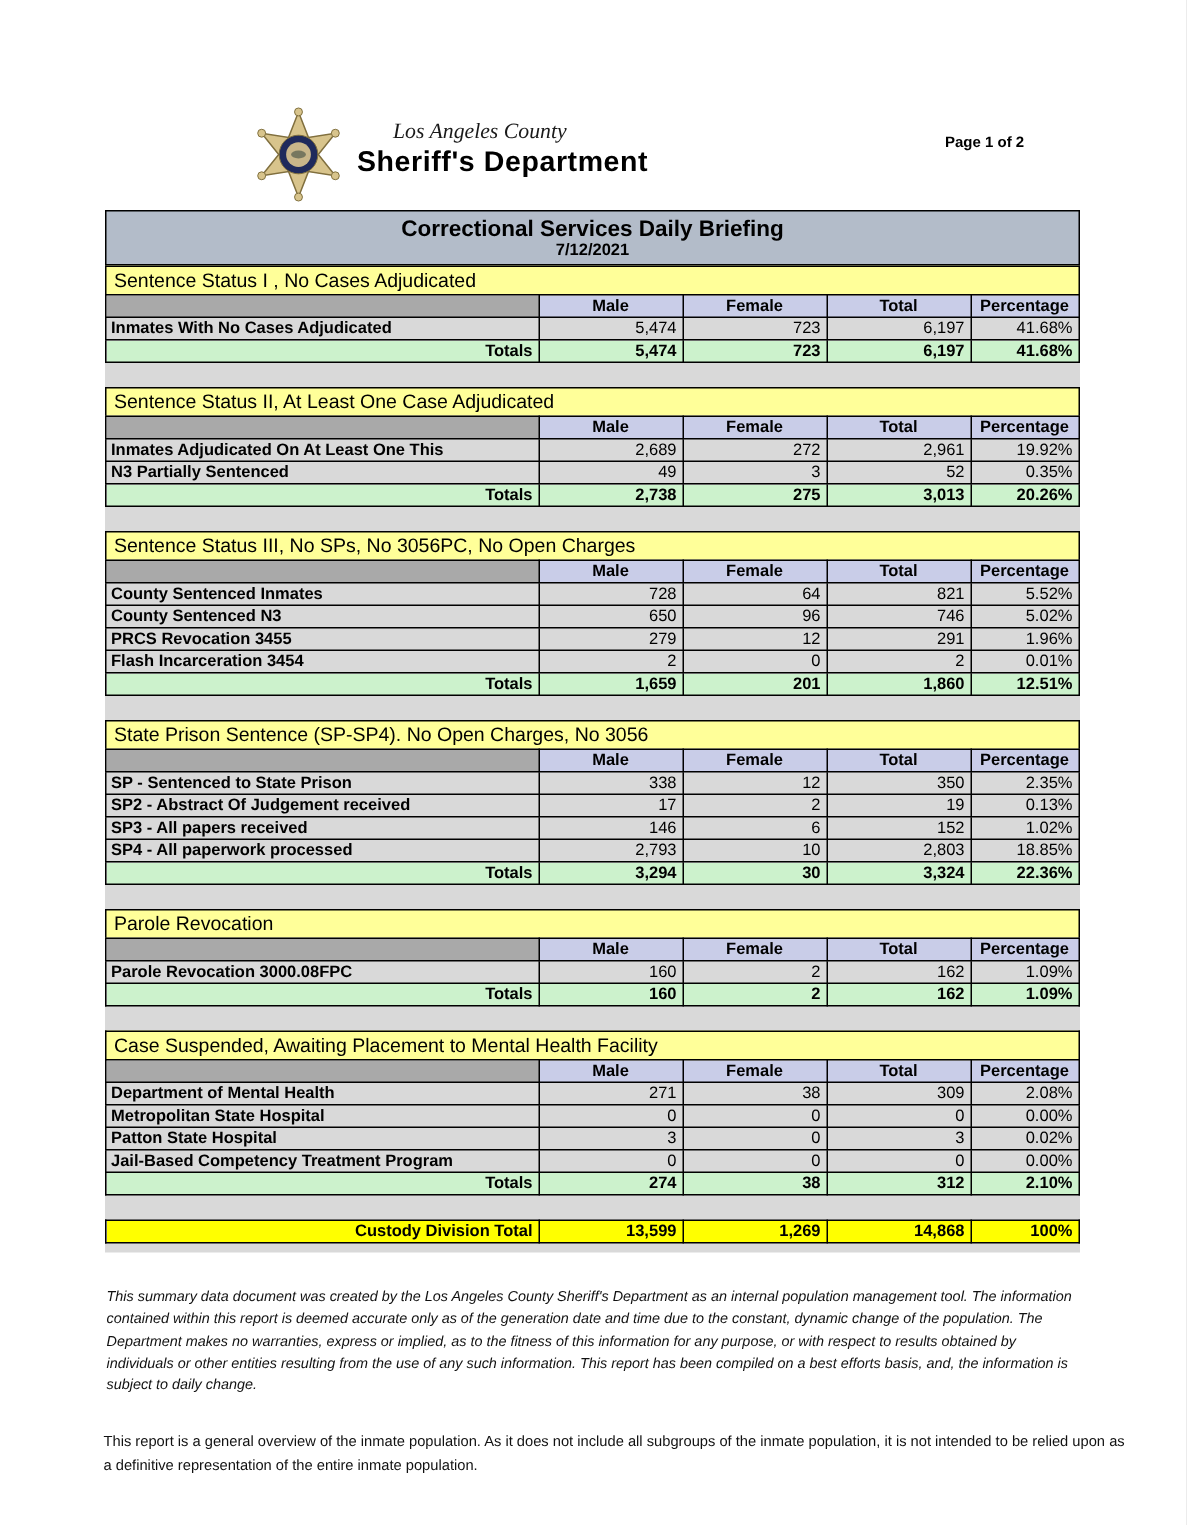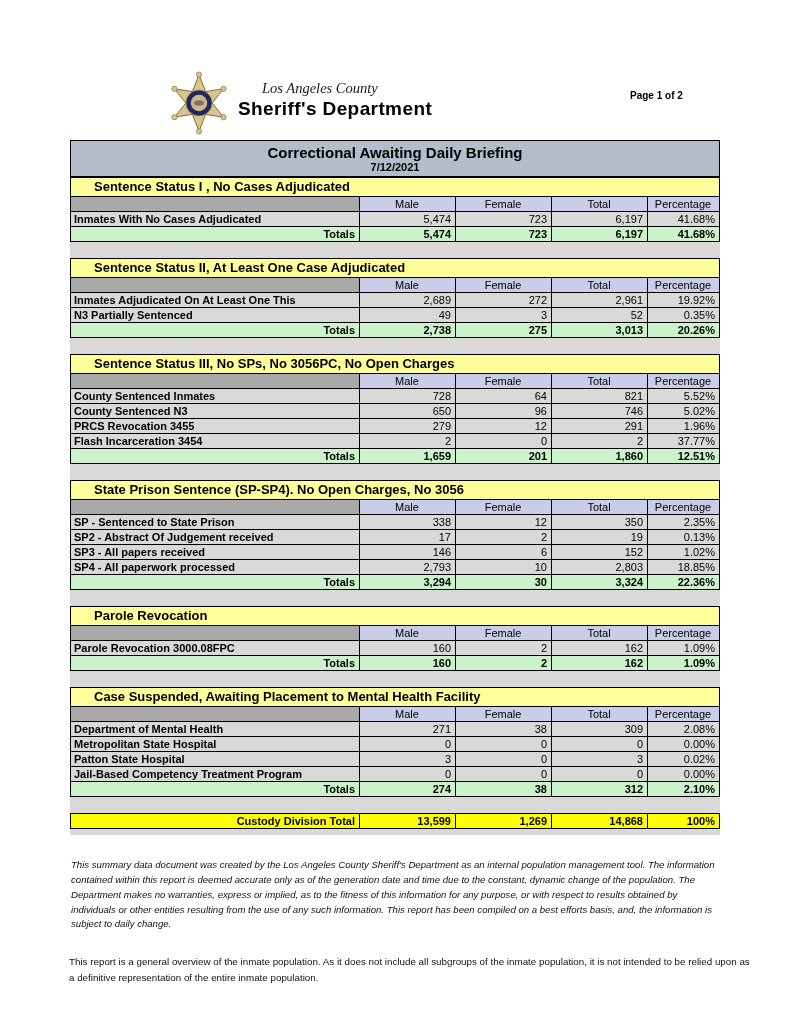--- a/index.html
+++ b/index.html
@@ -19,30 +19,30 @@
   
   .content{position:absolute;left:70px;top:140px;width:650px;background:var(--content-bg);padding-bottom:6px;}
   .titlebar{border:1.5px solid #000;background:var(--title-bar-bg);text-align:center;padding:3px 0 2px;}
   .doc-title{font-size:15px;font-weight:bold;line-height:17px;}
   .doc-date{font-size:11px;font-weight:bold;line-height:13px;}
 
   .section{margin-top:16px;}
   .section:first-child{margin-top:0;}
   .section-title{
     background:var(--section-header-bg);border:1px solid #000;border-bottom:none;
-    font-size:13px;font-weight:bold;line-height:16px;padding:1px 23px;
+    font-size:13px;font-weight:normal;line-height:16px;padding:1px 5px;
   }
   table.data-table{width:650px;border-collapse:collapse;table-layout:fixed;border:1.5px solid #000;}
   table.data-table th,table.data-table td{border:1px solid #000;font-size:11px;line-height:14px;padding:0 4px 0 3px;overflow:hidden;white-space:nowrap;}
   table.data-table th:nth-child(1),table.data-table td:nth-child(1){width:281px;}
   table.data-table th:nth-child(2),table.data-table td:nth-child(2){width:88px;}
   table.data-table th:nth-child(3),table.data-table td:nth-child(3){width:88px;}
   table.data-table th:nth-child(4),table.data-table td:nth-child(4){width:88px;}
   .label-head{background:var(--label-header-bg);}
-  .col-head{background:var(--column-header-bg);font-weight:normal;text-align:center;}
+  .col-head{background:var(--column-header-bg);font-weight:bold;text-align:center;}
   .label-cell{font-weight:bold;text-align:left;}
   .num-cell{text-align:right;}
   .totals-row td{background:var(--totals-row-bg);font-weight:bold;}
   .totals-label{text-align:right;}
 
   .grand-table{margin-top:16px;padding-left:28px;}
   table.grand-table td{background:var(--grand-total-bg);font-weight:bold;border:1.5px solid #000;}
   .grand-label{text-align:right;font-size:13.5px;line-height:20px;padding-right:5px;}
   .grand-num{font-size:12px;line-height:20px;}
 
@@ -78,21 +78,21 @@
 
   <div class="logo-text">
     <div class="county">Los Angeles County</div>
     <div class="dept">Sheriff's Department</div>
   </div>
 
   <div class="page-label">Page 1 of 2</div>
 
   <div class="content">
     <div class="titlebar">
-      <div class="doc-title">Correctional Awaiting Daily Briefing</div>
+      <div class="doc-title">Correctional Services Daily Briefing</div>
       <div class="doc-date">7/12/2021</div>
     </div>
 
     <div id="sections">
         <div class="section">
           <div class="section-title">Sentence Status I , No Cases Adjudicated</div>
           <table class="data-table">
             <thead>
               <tr class="head-row">
                 <th class="label-head"></th>
@@ -189,21 +189,21 @@
                 <td class="num-cell">279</td>
                 <td class="num-cell">12</td>
                 <td class="num-cell">291</td>
                 <td class="num-cell">1.96%</td>
               </tr>
               <tr class="data-row">
                 <td class="label-cell">Flash Incarceration 3454</td>
                 <td class="num-cell">2</td>
                 <td class="num-cell">0</td>
                 <td class="num-cell">2</td>
-                <td class="num-cell">37.77%</td>
+                <td class="num-cell">0.01%</td>
               </tr>
               <tr class="totals-row">
                 <td class="label-cell totals-label">Totals</td>
                 <td class="num-cell">1,659</td>
                 <td class="num-cell">201</td>
                 <td class="num-cell">1,860</td>
                 <td class="num-cell">12.51%</td>
               </tr>
             </tbody>
           </table>

